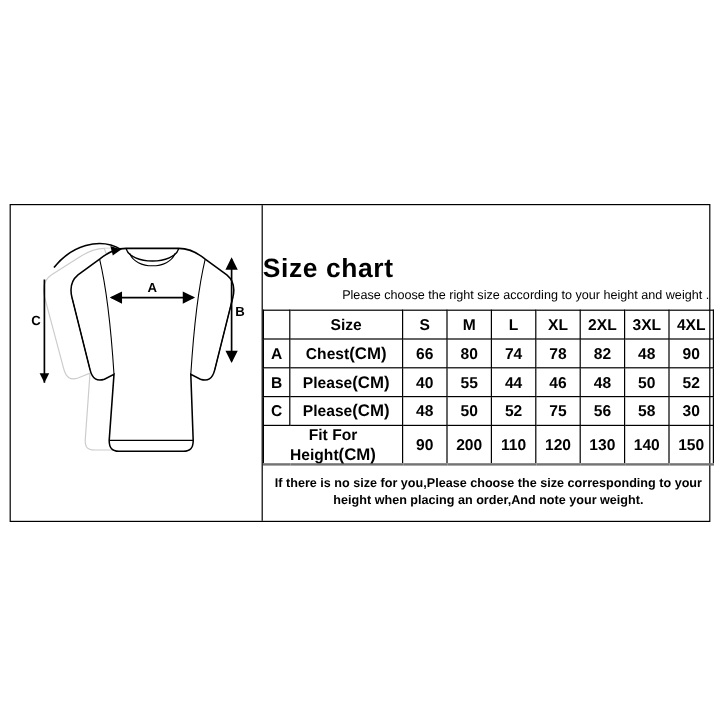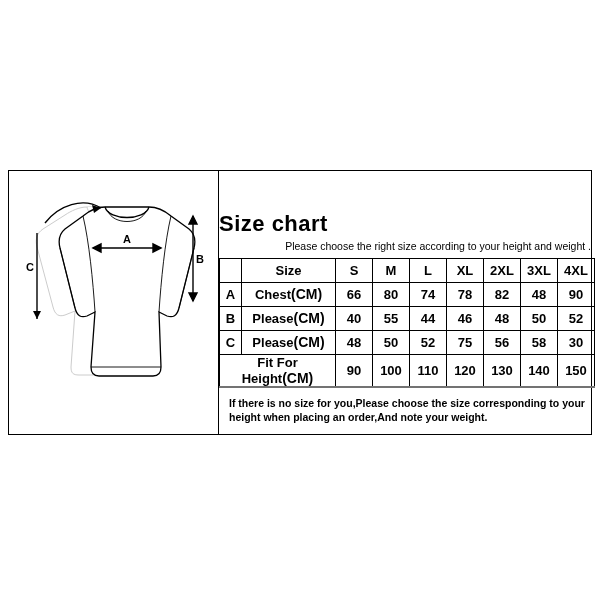--- a/index.html
+++ b/index.html
@@ -101,20 +101,21 @@
     padding-left: 4px;
     font-size: 17px;
   }
   th.hdr-col { font-size: 15px; }
   th.blank-left { border-left: none; }
   td.val-cell { font-size: 13px; }
   tr.last-row td { border-bottom: 2px solid #737373; }
 
   #chart-footer {
     flex: 1;
+    text-align: center;
     font-size: 10.5px;
     font-weight: bold;
     line-height: 1.35;
     padding: 8px 10px 0 10px;
     box-sizing: border-box;
   }
 
   .svg-txt {
     font-family: "Liberation Sans", sans-serif;
     font-weight: bold;
@@ -269,21 +270,21 @@
           <td class="val-cell">50</td>
           <td class="val-cell">52</td>
           <td class="val-cell">75</td>
           <td class="val-cell">56</td>
           <td class="val-cell">58</td>
           <td class="val-cell">30</td>
         </tr>
         <tr class="last-row">
           <td class="label-cell" colspan="2"><span>Fit For Height</span><span class="unit">(CM)</span></td>
           <td class="val-cell">90</td>
-          <td class="val-cell">100</td>
+          <td class="val-cell">200</td>
           <td class="val-cell">110</td>
           <td class="val-cell">120</td>
           <td class="val-cell">130</td>
           <td class="val-cell">140</td>
           <td class="val-cell">150</td>
         </tr>
       </tbody>
     </table>
 
     <div id="chart-footer">If there is no size for you,Please choose the size corresponding to your height when placing an order,And note your weight.</div>

